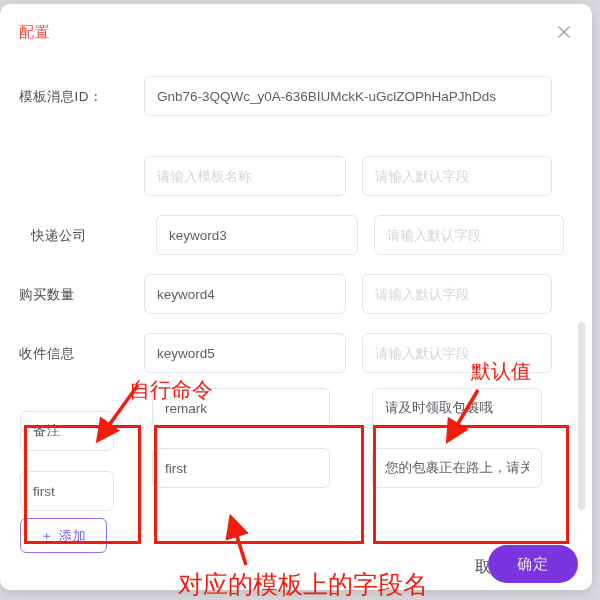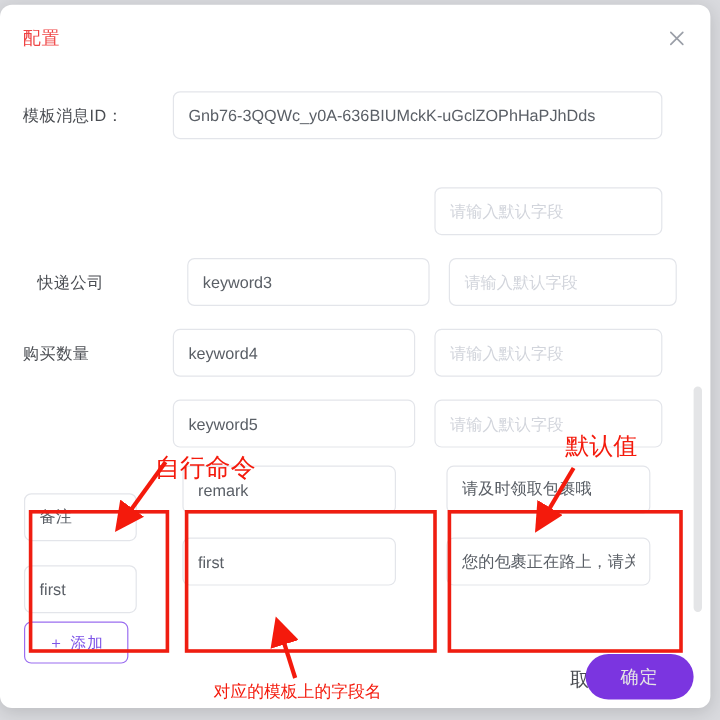--- a/index.html
+++ b/index.html
@@ -181,36 +181,38 @@
       </svg>
     </div>
   </div>
 
   <div class="row" style="top:72px;">
     <div class="row-label">模板消息ID：</div>
     <input class="inp full" value="Gnb76-3QQWc_y0A-636BIUMckK-uGclZOPhHaPJhDds" style="">
   </div>
 
   <div class="row" style="top:152px;">
+    <input class="inp wide" placeholder="请输入模板名称" style="">
     <input class="inp wide2" placeholder="请输入默认字段" style="">
   </div>
 
   <div class="row" style="top:211px;margin-left:12px;">
     <div class="row-label">快递公司</div>
     <input class="inp wide" value="keyword3" style="">
     <input class="inp wide2" placeholder="请输入默认字段" style="">
   </div>
 
   <div class="row" style="top:270px;">
     <div class="row-label">购买数量</div>
     <input class="inp wide" value="keyword4" style="">
     <input class="inp wide2" placeholder="请输入默认字段" style="">
   </div>
 
   <div class="row" style="top:329px;">
+    <div class="row-label">收件信息</div>
     <input class="inp wide" value="keyword5" style="">
     <input class="inp wide2" placeholder="请输入默认字段" style="">
   </div>
 
   <div class="subrow" style="top:384px;">
     <input class="inp c1" value="备注" style="">
     <input class="inp c2" value="remark" style="">
     <input class="inp c3" value="请及时领取包裹哦" style="">
 
   </div>
@@ -241,14 +243,14 @@
         <path d="M0,0 L7,3.5 L0,7 z" fill="#f41a0c"></path>
       </marker>
     </defs>
     <line x1="122" y1="345" x2="88" y2="392" stroke="#f41a0c" stroke-width="3.5" marker-end="url(#ah)"></line>
     <line x1="462" y1="350" x2="437" y2="392" stroke="#f41a0c" stroke-width="3.5" marker-end="url(#ah)"></line>
     <line x1="230" y1="525" x2="218" y2="487" stroke="#f41a0c" stroke-width="3.5" marker-end="url(#ah)"></line>
   </svg>
 
   <div class="rtext" style="left:113px; top:336px; font-size:21px;">自行命令</div>
   <div class="rtext" style="left:455px; top:318px; font-size:20px;">默认值</div>
-  <div class="rtext" style="left:162px; top:528px; font-size:14px;">对应的模板上的字段名</div>
+  <div class="rtext" style="left:162px; top:528px; font-size:25px;">对应的模板上的字段名</div>
 </div>
 
 </body></html>

